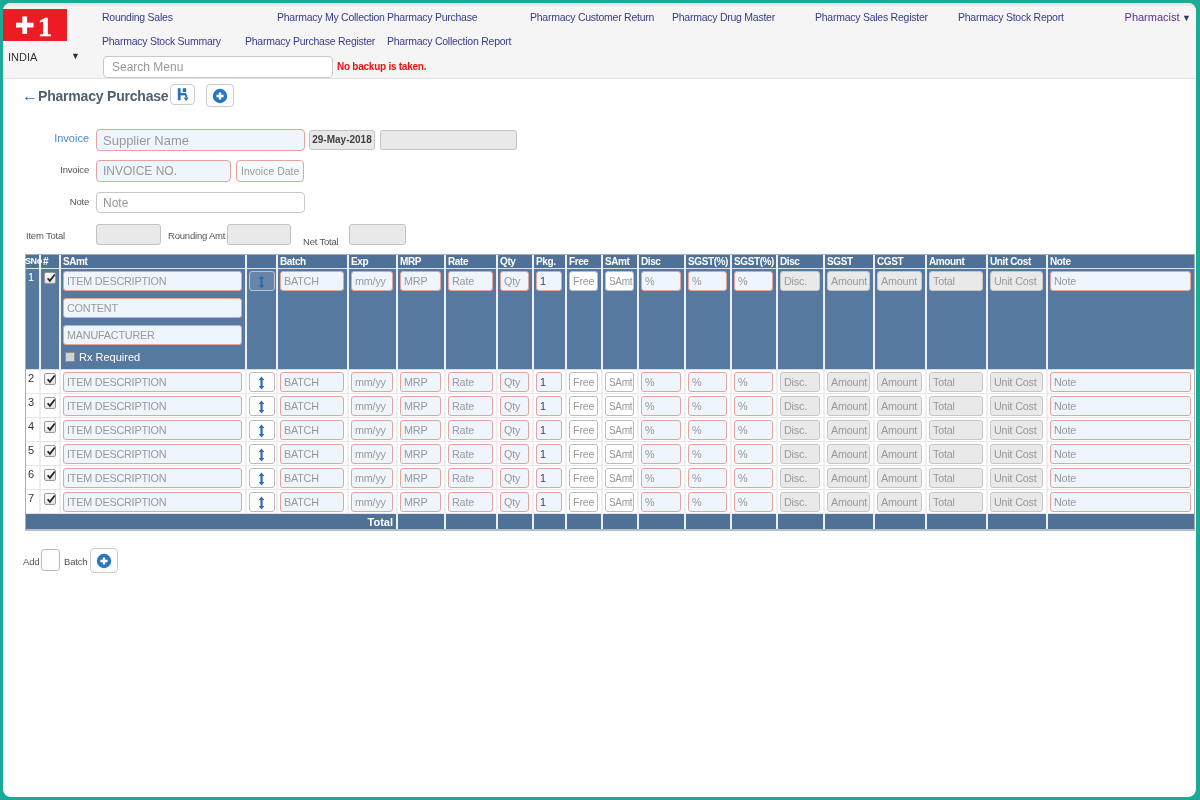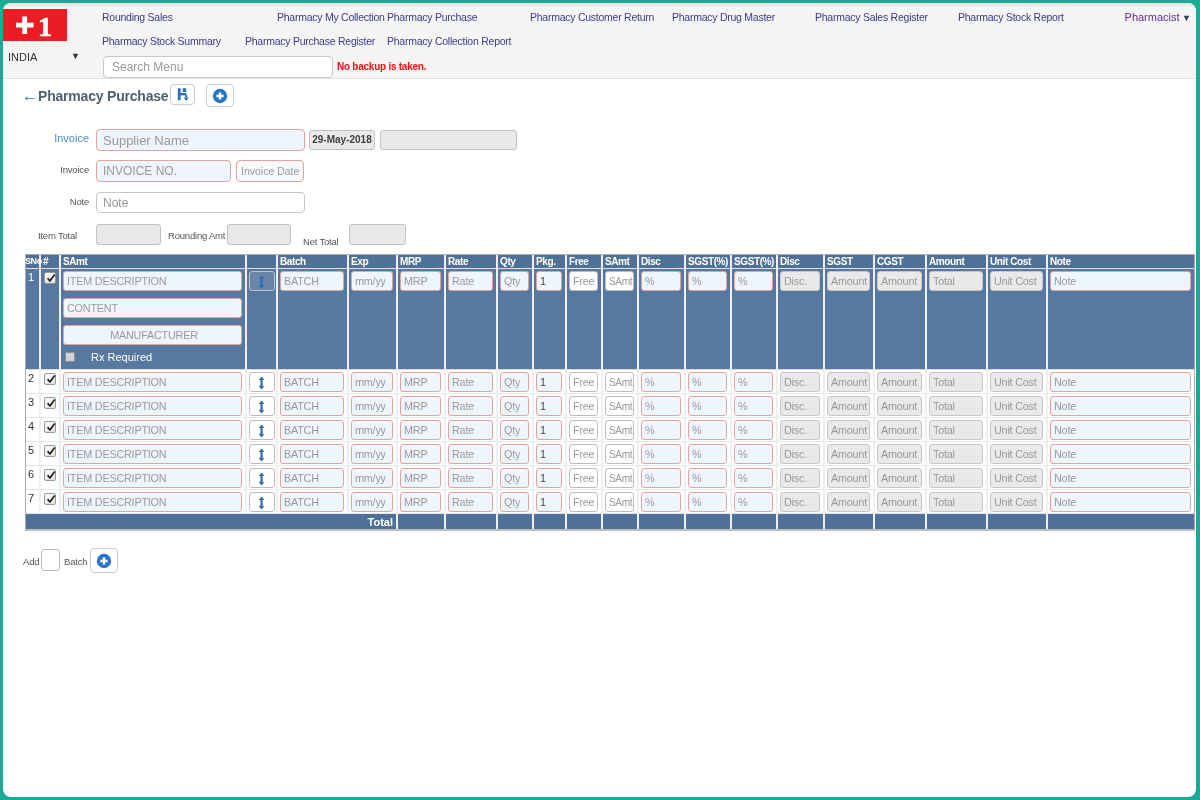--- a/index.html
+++ b/index.html
@@ -82,21 +82,21 @@
 <div class="abs" style="left:309px; top:130px; width:66px; height:20px; background:#e9e9e9; border:1px solid #c2c2c2; border-radius:3px; text-align:center; font-size:10px; font-weight:bold; color:#3e3e3e; line-height:18px; white-space:nowrap;">29-May-2018</div>
 <div class="abs ingray" style="left:380px; top:130px; width:137px; height:20px;"></div>
 
 <div class="abs lbl rlbl" style="left:0; top:164px; width:89px;">Invoice</div>
 <input class="abs inblue" style="left: 96px; top: 160px; width: 135px; height: 22px;" placeholder="INVOICE NO.">
 <input class="abs inblue" style="left: 236px; top: 160px; width: 68px; height: 22px; background: rgb(247, 250, 253); font-size: 10.5px; padding-left: 4px;" placeholder="Invoice Date">
 
 <div class="abs lbl rlbl" style="left:0; top:196px; width:89px;">Note</div>
 <input class="abs inwhite" style="left: 96px; top: 192px; width: 209px; height: 21px;" placeholder="Note">
 
-<div class="abs lbl rlbl" style="left:0; top:230px; width:77px;">Item Total</div>
+<div class="abs lbl rlbl" style="left:0; top:230px; width:65px;">Item Total</div>
 <div class="abs ingray" style="left:96px; top:224px; width:65px; height:21px;"></div>
 <div class="abs lbl" style="left:168px; top:230px;">Rounding Amt</div>
 <div class="abs ingray" style="left:227px; top:224px; width:64px; height:21px;"></div>
 <div class="abs lbl" style="left:303px; top:236px;">Net Total</div>
 <div class="abs ingray" style="left:349px; top:224px; width:57px; height:21px;"></div>
 <table class="grid">
     <colgroup>
       <col style="width:15px">
       <col style="width:20px">
       <col style="width:186px">
@@ -148,24 +148,24 @@
         <td>
           <span class="cb">
             <svg width="12" height="12" viewBox="0 0 12 12">
               <path d="M2.6 6.2 L4.9 8.8 L9.8 2.4" stroke="#222" stroke-width="1.7" fill="none"></path>
             </svg>
           </span>
         </td>
         <td>
           <input class="ti" style="margin-top: 2px;" placeholder="ITEM DESCRIPTION">
           <input class="ti" style="margin-top: 7px;" placeholder="CONTENT">
-          <input class="ti" style="margin-top: 7px; text-align: center;" placeholder="MANUFACTURER">
+          <input class="ti" style="margin-top: 7px;" placeholder="MANUFACTURER">
           <div style="margin:6px 0 0 4px; display:flex; align-items:center;">
             <span style="display:inline-block; width:10px; height:10px; background:#cfd3d8; border:1px solid #8a8f96;"></span>
-            <span style="color:#fff; font-size:11px; margin-left:16px;">Rx Required</span>
+            <span style="color:#fff; font-size:11px; margin-left:4px;">Rx Required</span>
           </div>
         </td>
         <td>
           <span class="mvbtn mvbtn1"><svg width="9" height="14" viewBox="0 0 9 14">
               <path d="M4.5 0.4 L7.3 4 H5.6 V10 H7.3 L4.5 13.6 L1.7 10 H3.4 V4 H1.7 Z" fill="#2b6db0"></path>
             </svg></span>
         </td>
         <td>
           <input class="ti" placeholder="BATCH" style="">
         </td>

